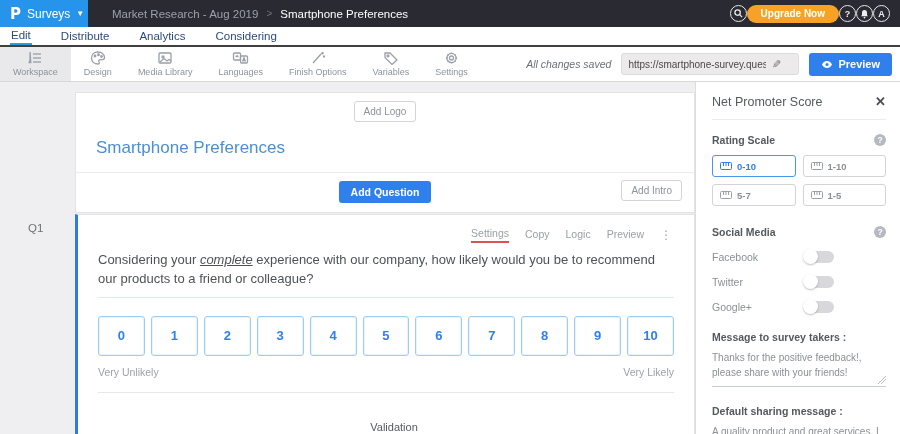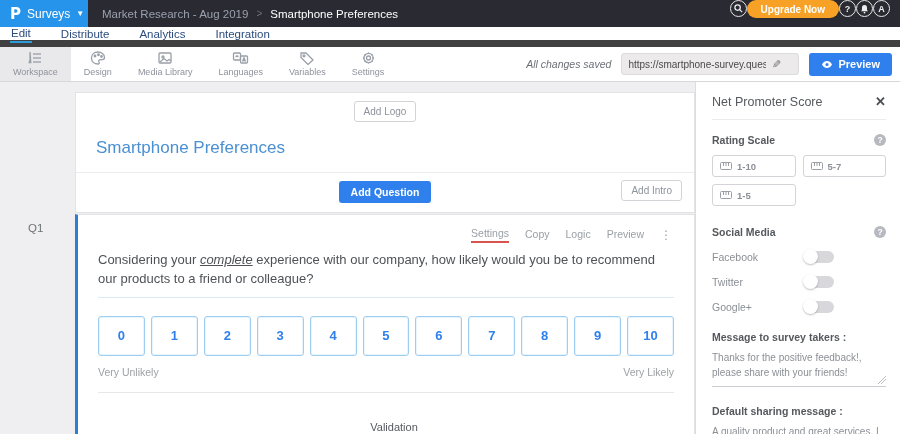--- a/index.html
+++ b/index.html
@@ -5,33 +5,33 @@
   * { margin:0; padding:0; box-sizing:border-box; }
   html,body { width:900px; height:434px; overflow:hidden; background:#efeff1;
     font-family:"Liberation Sans", sans-serif; }
 
   
   .topbar { height:27px; background:#2a2a33; display:flex; align-items:stretch; color:#fff; }
   .logo { width:88px; background:#2694ea; display:flex; align-items:center; gap:6px;
     padding:0 10px; font-size:12px; cursor:pointer; }
   .logo-p { font-weight:bold; font-size:15px; font-family:"DejaVu Sans",sans-serif; }
   .caret { font-size:8px; }
-  .breadcrumb { display:flex; align-items:center; gap:8px; padding:0 14px; font-size:11.5px; }
+  .breadcrumb { display:flex; align-items:center; gap:8px; padding:0 24px; font-size:11.5px; }
   .crumb-dim { color:#9aa0ad; }
   .crumb-sep { color:#6d7280; font-size:10px; }
-  .topbar-right { margin-left:auto; display:flex; align-items:flex-start; padding-right:10px; }
+  .topbar-right { margin-left:auto; display:flex; align-items:center; padding-right:10px; }
   .circle-btn { width:17px; height:17px; border:1.4px solid #e8e8e8; border-radius:50%;
     display:flex; align-items:center; justify-content:center; font-size:9px; font-weight:bold;
     color:#eee; cursor:pointer; background:transparent; }
   .upgrade { background:#f7a227; color:#fff; border:none; border-radius:10px; height:18px;
     padding:0 14px; font-size:10px; font-weight:bold; cursor:pointer; }
 
   
   .menubar { height:20px; background:#fff; display:flex; align-items:center; padding:0 10px;
-    border-bottom:7px solid #404040; }
+    border-bottom:2px solid #404040; }
   .menu-item { font-size:11.5px; color:#2b4c7e; margin-right:28px; padding:2px 1px; cursor:pointer; }
   .menu-item.active { border-bottom:2px solid #2d9cdb; }
   .menubar-right { margin-left:auto; display:flex; align-items:center; gap:26px; padding-right:4px; }
   .tools { font-size:11px; color:#3a6ea8; font-weight:bold; cursor:pointer; }
   .responses { font-size:11px; color:#3a6ea8; font-weight:bold; }
 
   
   .toolbar { height:35px; background:#fff; border-bottom:1px solid #d8d8dc; display:flex; align-items:stretch; }
   .tool-item { display:flex; flex-direction:column; align-items:center; justify-content:center;
     gap:2px; padding:0 13px; cursor:pointer; }
@@ -151,21 +151,21 @@
         </svg>
     </span>
     <span class="circle-btn">A</span>
   </div>
 </div>
 
 <div class="menubar">
   <span class="menu-item active">Edit</span>
   <span class="menu-item">Distribute</span>
   <span class="menu-item">Analytics</span>
-  <span class="menu-item">Integration</span>
+  <span class="menu-item">Considering</span>
 </div>
 
 <div class="toolbar">
   <div class="tool-item selected">
     <svg width="16" height="14" viewBox="0 0 16 14">
         <line x1="6" y1="3" x2="14" y2="3"></line>
         <line x1="6" y1="7" x2="14" y2="7"></line>
         <line x1="6" y1="11" x2="14" y2="11"></line>
         <path d="M3 1 L3 9 L2.2 11.5 L3.8 11.5 Z"></path>
       </svg>
@@ -190,20 +190,30 @@
   </div>
   <div class="tool-item">
     <svg width="17" height="14" viewBox="0 0 17 14">
         <rect x="1.5" y="2" width="7" height="7" rx="1"></rect>
         <rect x="8.5" y="5" width="7" height="7" rx="1"></rect>
         <line x1="3.5" y1="5.5" x2="6.5" y2="5.5"></line>
         <line x1="5" y1="4" x2="5" y2="5.5"></line>
         <path d="M10.5 10.5 L12 6.8 L13.5 10.5 M11 9.5 L13 9.5"></path>
       </svg>
     <span class="tool-label">Languages</span>
+  </div>
+  <div class="tool-item">
+    <svg width="16" height="14" viewBox="0 0 16 14">
+        <line x1="3" y1="12" x2="11" y2="3"></line>
+        <line x1="12.5" y1="1" x2="12.5" y2="3.5"></line>
+        <line x1="11.2" y1="2.2" x2="13.8" y2="2.2"></line>
+        <line x1="14" y1="4.5" x2="14" y2="6.5"></line>
+        <line x1="13" y1="5.5" x2="15" y2="5.5"></line>
+      </svg>
+    <span class="tool-label">Finish Options</span>
   </div>
   <div class="tool-item">
     <svg width="16" height="14" viewBox="0 0 16 14">
         <path d="M2 2 L7 2 L14 9 L9 13.5 L2 6.5 Z"></path>
         <circle cx="5" cy="4.8" r="1"></circle>
       </svg>
     <span class="tool-label">Variables</span>
   </div>
   <div class="tool-item">
     <svg width="15" height="14" viewBox="0 0 14 14">
@@ -293,20 +303,29 @@
     <div class="sb-head">
       <span class="sb-title">Net Promoter Score</span>
       <span class="sb-close">✕</span>
     </div>
 
     <div class="sb-sec-head">
       <span class="sb-label">Rating Scale</span>
       <span class="help">?</span>
     </div>
     <div class="opt-grid">
+      <div class="opt selected">
+        <svg width="12" height="8" viewBox="0 0 12 8">
+            <rect x="0.5" y="0.5" width="11" height="7" rx="1" fill="none" stroke="#2f80ed"></rect>
+            <line x1="3.5" y1="0.5" x2="3.5" y2="4" stroke="#2f80ed"></line>
+            <line x1="6" y1="0.5" x2="6" y2="4" stroke="#2f80ed"></line>
+            <line x1="8.5" y1="0.5" x2="8.5" y2="4" stroke="#2f80ed"></line>
+          </svg>
+        <span>0-10</span>
+      </div>
       <div class="opt">
         <svg width="12" height="8" viewBox="0 0 12 8">
             <rect x="0.5" y="0.5" width="11" height="7" rx="1" fill="none" stroke="#9aa0a6"></rect>
             <line x1="3.5" y1="0.5" x2="3.5" y2="4" stroke="#9aa0a6"></line>
             <line x1="6" y1="0.5" x2="6" y2="4" stroke="#9aa0a6"></line>
             <line x1="8.5" y1="0.5" x2="8.5" y2="4" stroke="#9aa0a6"></line>
           </svg>
         <span>1-10</span>
       </div>
       <div class="opt">

